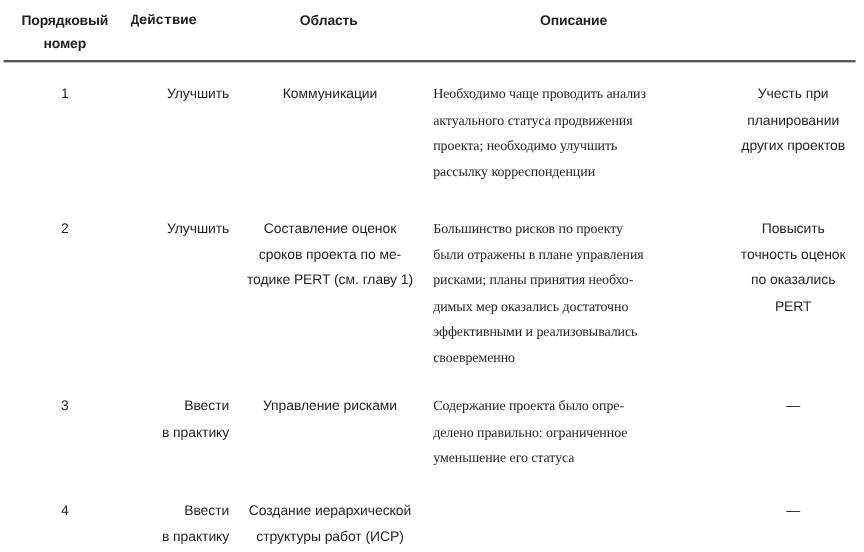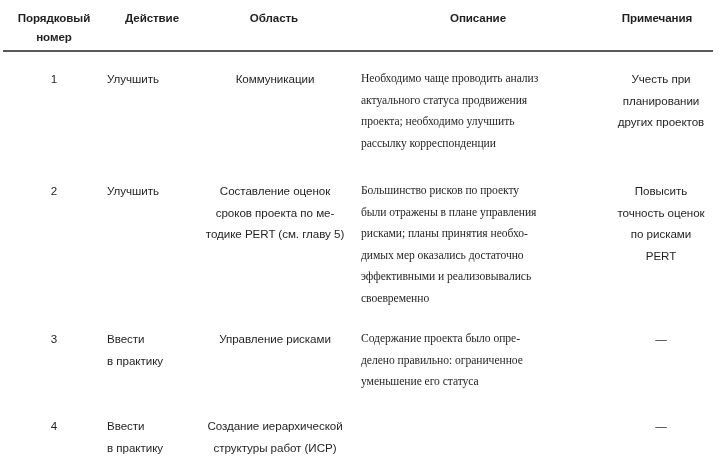--- a/index.html
+++ b/index.html
@@ -40,21 +40,21 @@
     white-space: pre-line;
     letter-spacing: -0.1px;
   }
   .th-num   { left: 3px;   top: 8px;  width: 102px; text-align: center; }
   .th-act   { left: 107px; top: 8px;  width: 88px;  text-align: left; }
   .th-area  { left: 194px; top: 8px;  width: 160px; text-align: left; }
   .th-desc  { left: 361px; top: 8px;  width: 238px; text-align: left; }
   .th-notes { left: 605px; top: 8px;  width: 110px; text-align: left; }
 
   
-  .th-act   { text-align: center; width: 86px; left: 109px; }
+  .th-act   { text-align: left; width: 86px; left: 109px; font-family: Liberation Mono, monospace; }
   .th-area  { text-align: center; width: 162px; left: 193px; }
   .th-desc  { text-align: center; width: 232px; left: 362px; }
   .th-notes { text-align: center; width: 108px; left: 603px; }
 
   .rule {
     position: absolute;
     left: 3px;
     top: 50px;
     width: 710px;
     height: 2px;
@@ -69,39 +69,38 @@
   }
   .cell {
     position: absolute;
     font-size: 11.6px;
     line-height: 21.6px;
     color: #231f20;
     white-space: pre-line;
     letter-spacing: -0.05px;
   }
   .c-num   { left: 3px;   width: 102px; text-align: center; }
-  .c-act   { left: 107px; width: 84px;  text-align: left; }
+  .c-act   { left: 107px; width: 84px;  text-align: right; }
   .c-area  { left: 194px; width: 162px; text-align: center; }
   .c-desc  { left: 361px; width: 240px; text-align: left; font-family: Liberation Serif, serif; }
   .c-notes { left: 605px; width: 112px; text-align: center; }
 
   .dash { font-size: 11.6px; line-height: 21.6px; }
 </style>
 </head>
 <body>
 
 <div class="sheet">
 
   <div class="thead">
     <div class="th th-num">Порядковый
 номер</div>
     <div class="th th-act">Действие</div>
     <div class="th th-area">Область</div>
     <div class="th th-desc">Описание</div>
-    <div class="th th-notes">Примечания</div>
   </div>
 
   <div class="rule"></div>
 
   <div class="row" id="row-0" style="top: 68px;">
     <div class="cell c-num">1</div>
     <div class="cell c-act">Улучшить</div>
     <div class="cell c-area">Коммуникации</div>
     <div class="cell c-desc">Необходимо чаще проводить анализ
 актуального статуса продвижения
@@ -110,30 +109,30 @@
     <div class="cell c-notes">Учесть при
 планировании
 других проектов</div>
   </div>
 
   <div class="row" id="row-1" style="top: 180px;">
     <div class="cell c-num">2</div>
     <div class="cell c-act">Улучшить</div>
     <div class="cell c-area">Составление оценок
 сроков проекта по ме-
-тодике PERT (см. главу 5)</div>
+тодике PERT (см. главу 1)</div>
     <div class="cell c-desc">Большинство рисков по проекту
 были отражены в плане управления
 рисками; планы принятия необхо-
 димых мер оказались достаточно
 эффективными и реализовывались
 своевременно</div>
     <div class="cell c-notes">Повысить
 точность оценок
-по рисками
+по оказались
 PERT</div>
   </div>
 
   <div class="row" id="row-2" style="top: 328px;">
     <div class="cell c-num">3</div>
     <div class="cell c-act">Ввести
 в практику</div>
     <div class="cell c-area">Управление рисками</div>
     <div class="cell c-desc">Содержание проекта было опре-
 делено правильно: ограниченное

